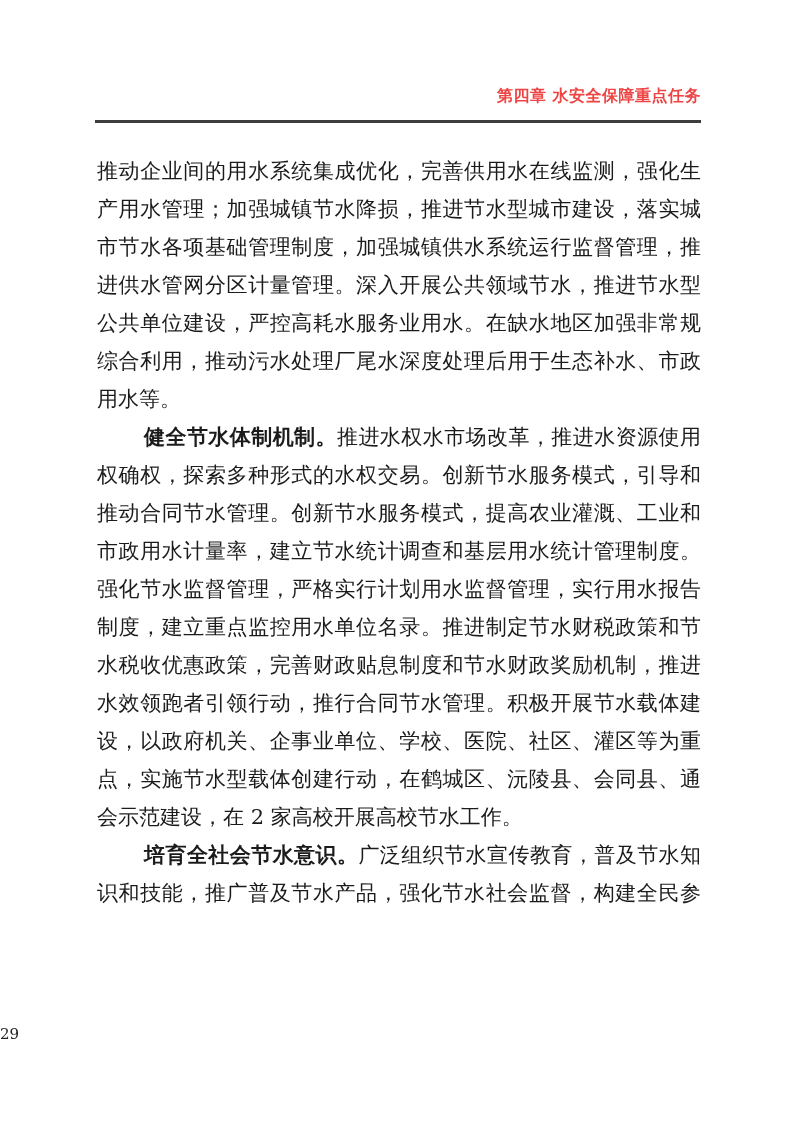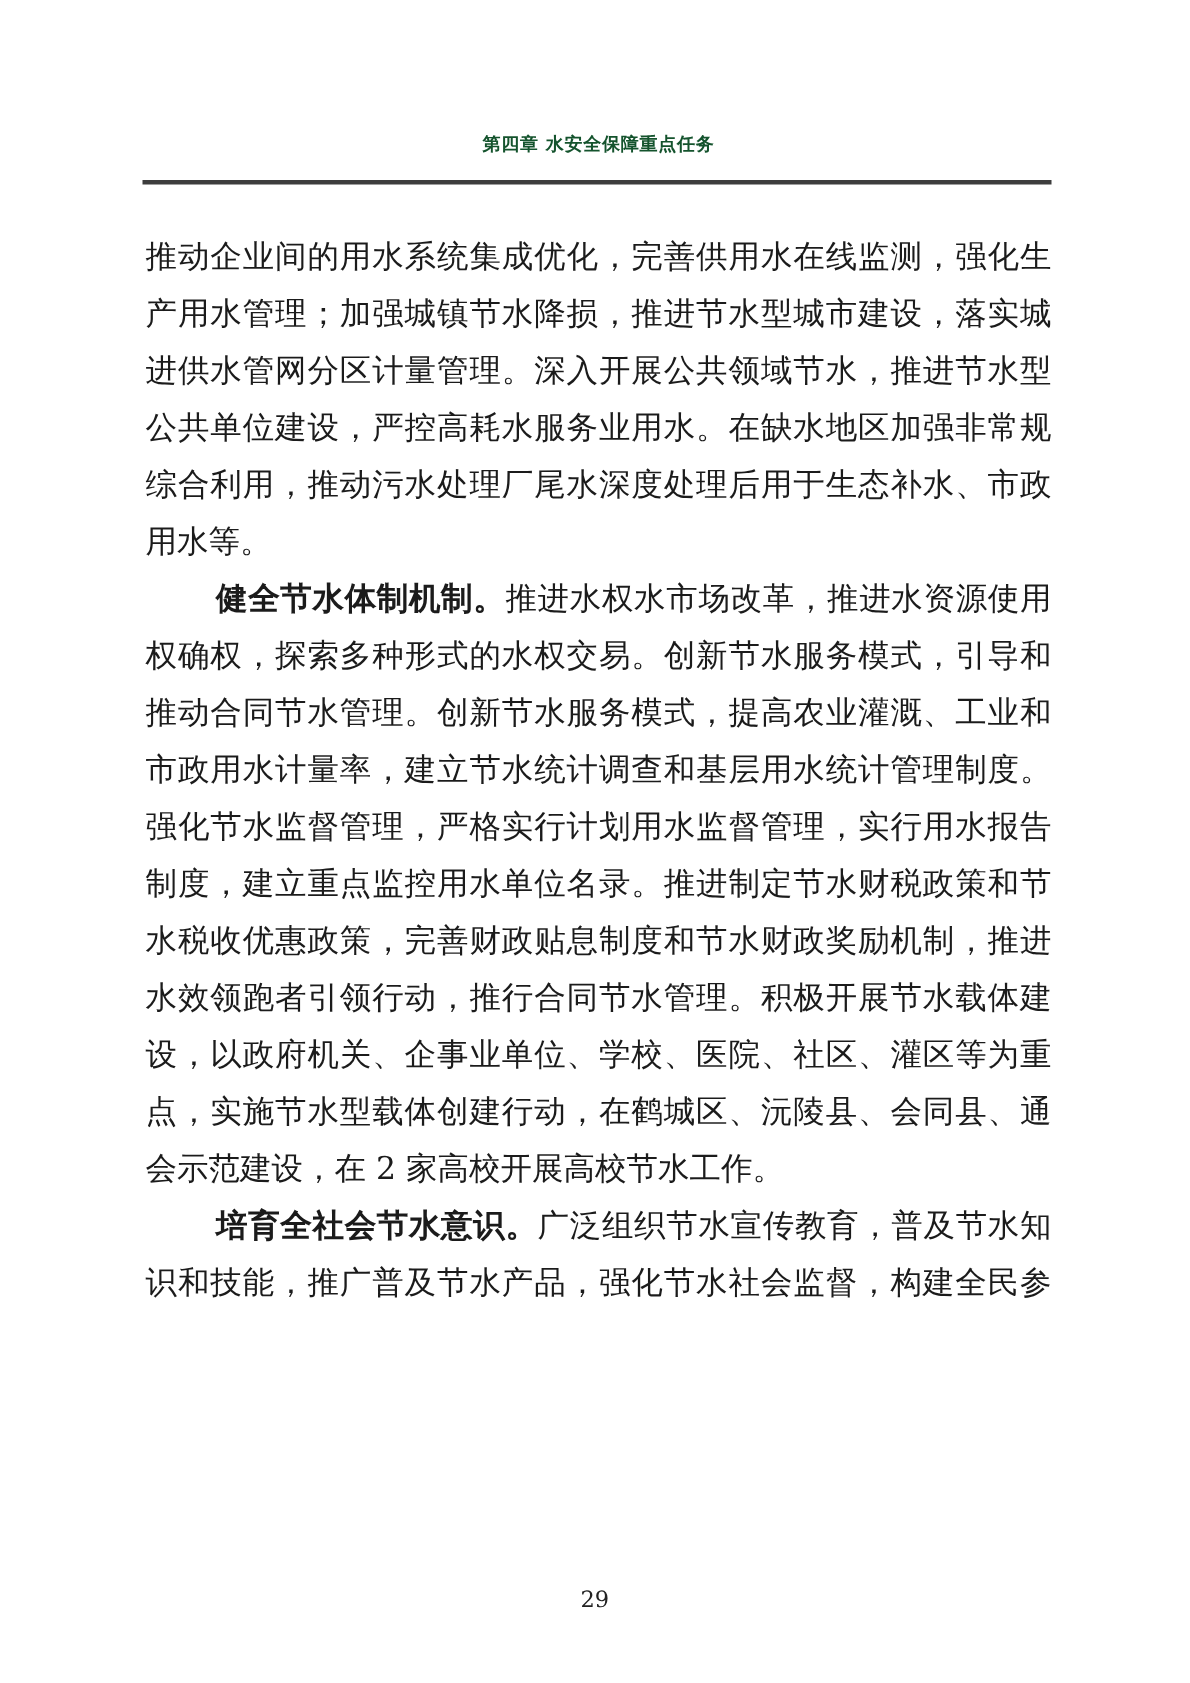--- a/index.html
+++ b/index.html
@@ -13,26 +13,26 @@
     height: 1122px;
     background: #ffffff;
     overflow: hidden;
     font-family: "DejaVu Serif", "Liberation Serif", serif;
   }
   .header {
     position: absolute;
     left: 97px;
     top: 86px;
     width: 604px;
-    text-align: center;
+    text-align: right;
     font-family: "DejaVu Sans", "Liberation Sans", sans-serif;
     font-weight: 700;
-    font-size: 12px;
+    font-size: 16px;
     line-height: 20px;
-    color: #14532d;
+    color: #ef4444;
     letter-spacing: 0.5px;
   }
   .header-rule {
     position: absolute;
     left: 95px;
     top: 120px;
     width: 606px;
     height: 3px;
     background: #3d3d3d;
   }
@@ -60,40 +60,40 @@
   }
   .lead {
     font-family: Liberation Sans, sans-serif;
     font-weight: 700;
   }
   .footer {
     position: absolute;
     left: 0;
     top: 1024px;
     width: 793px;
-    text-align: center;
+    text-align: left;
     font-size: 15px;
     line-height: 20px;
     color: #222222;
     font-family: "DejaVu Serif", "Liberation Serif", serif;
-    margin-top: 32px;
   }
 </style>
 </head>
 <body>
 
 <div class="page">
 
   <div class="header">第四章 水安全保障重点任务</div>
 
   <div class="header-rule"></div>
 
   <div class="body-text">
       <div class="line">推动企业间的用水系统集成优化，完善供用水在线监测，强化生</div>
       <div class="line">产用水管理；加强城镇节水降损，推进节水型城市建设，落实城</div>
+      <div class="line">市节水各项基础管理制度，加强城镇供水系统运行监督管理，推</div>
       <div class="line">进供水管网分区计量管理。深入开展公共领域节水，推进节水型</div>
       <div class="line">公共单位建设，严控高耗水服务业用水。在缺水地区加强非常规</div>
       <div class="line">综合利用，推动污水处理厂尾水深度处理后用于生态补水、市政</div>
       <div class="line short">用水等。</div>
       <div class="line indent"><span class="lead">健全节水体制机制。</span>推进水权水市场改革，推进水资源使用</div>
       <div class="line">权确权，探索多种形式的水权交易。创新节水服务模式，引导和</div>
       <div class="line">推动合同节水管理。创新节水服务模式，提高农业灌溉、工业和</div>
       <div class="line">市政用水计量率，建立节水统计调查和基层用水统计管理制度。</div>
       <div class="line">强化节水监督管理，严格实行计划用水监督管理，实行用水报告</div>
       <div class="line">制度，建立重点监控用水单位名录。推进制定节水财税政策和节</div>

